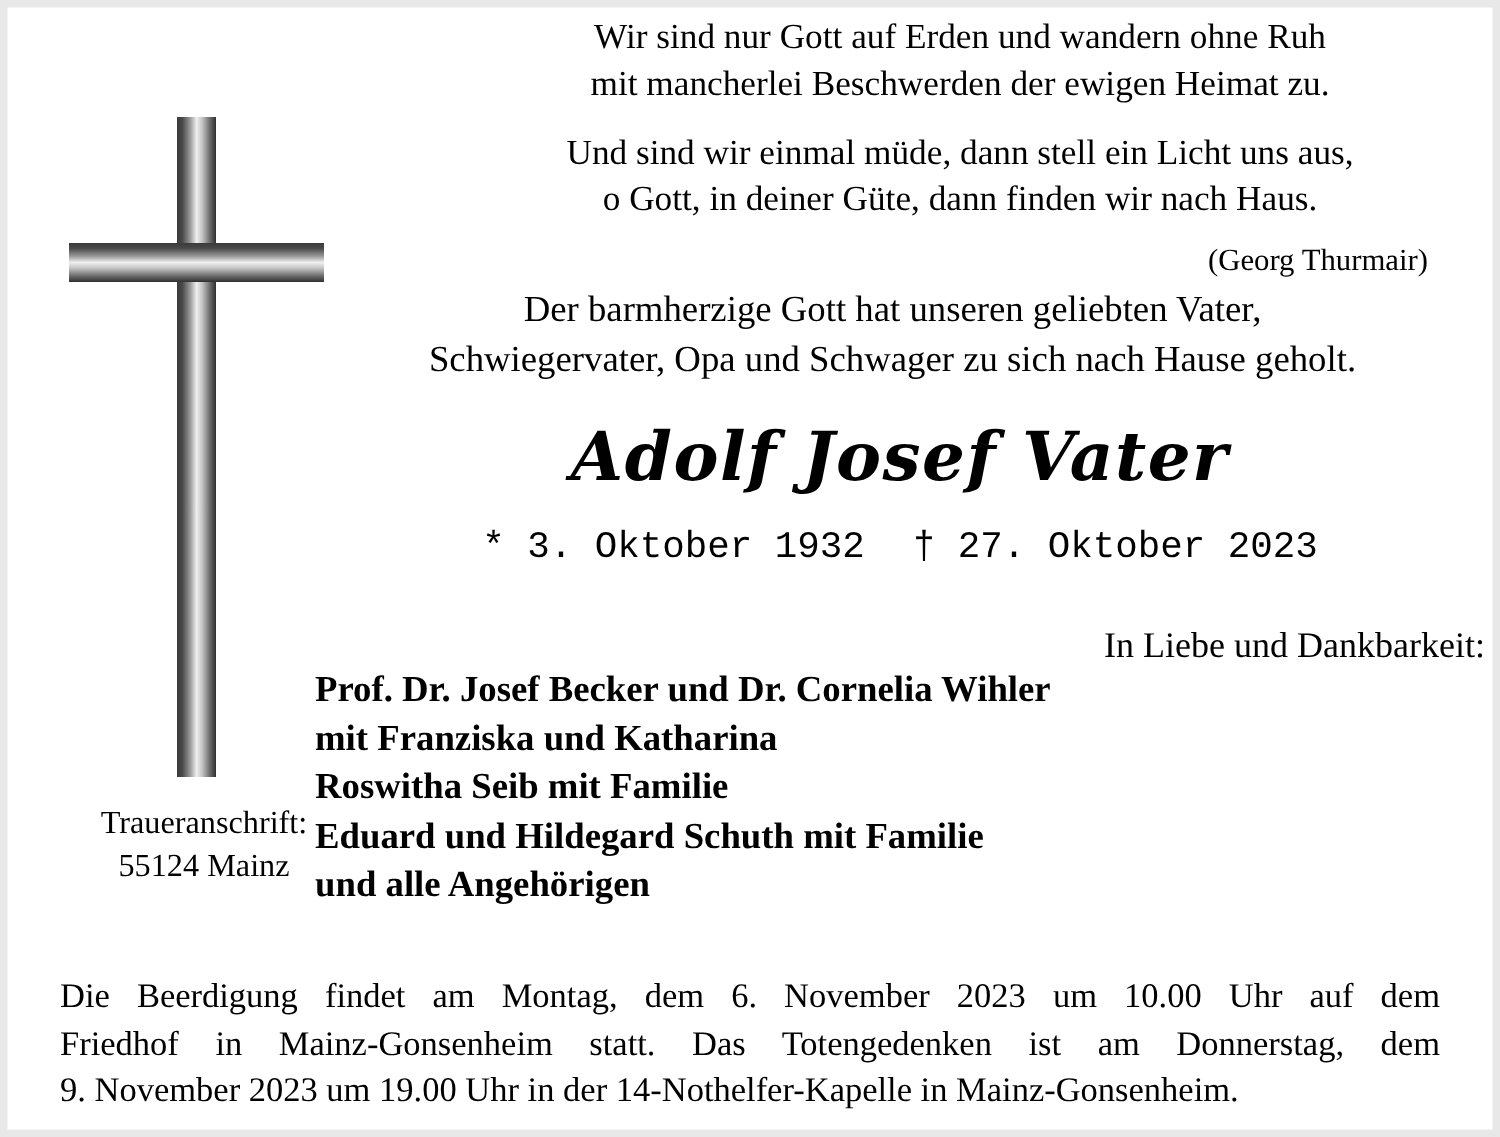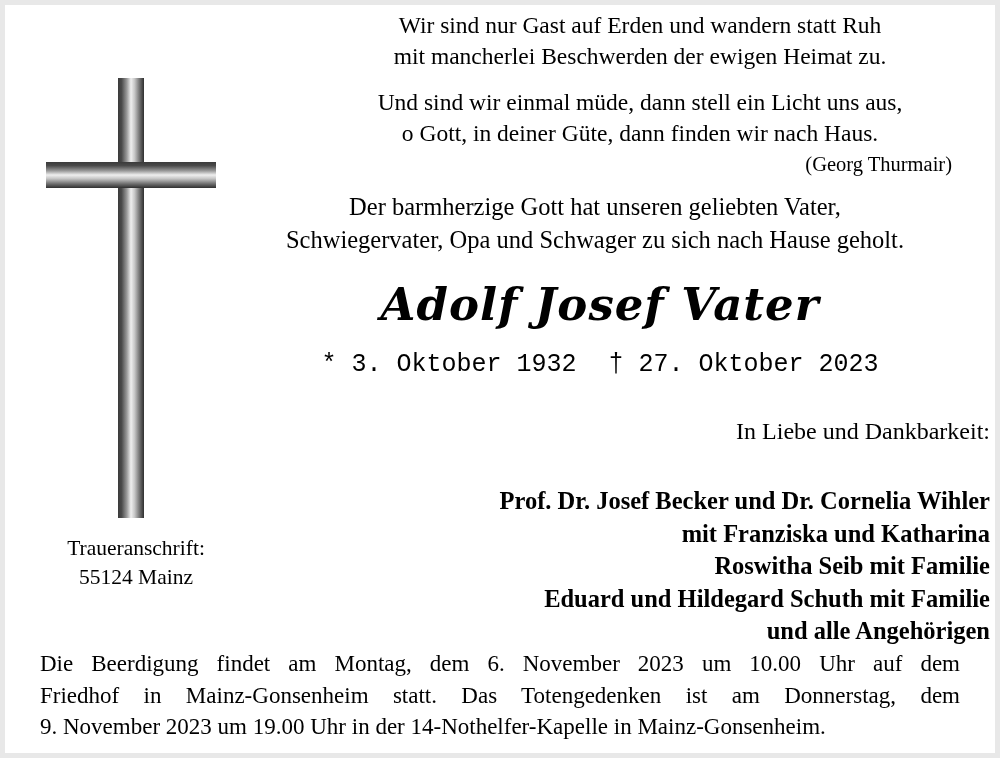--- a/index.html
+++ b/index.html
@@ -69,21 +69,21 @@
     font-size: 23.5px;
     line-height: 1.33;
   }
   .poem .stanza {
     margin: 0 0 14px 0;
   }
   .poem .stanza:last-of-type {
     margin-bottom: 0;
   }
   .poem-author {
-    margin-top: 2px;
+    margin-top: 12px;
     text-align: right;
     padding-right: 28px;
     font-size: 20.5px;
   }
 
   .intro {
     position: absolute;
     left: 200px;
     top: 190px;
     width: 790px;
@@ -124,23 +124,23 @@
     left: 210px;
     top: 418px;
     width: 780px;
     text-align: right;
     font-size: 24px;
   }
 
   .family {
     position: absolute;
     left: 210px;
-    top: 485px;
-    width: 780px;
-    text-align: right;
+    top: 444px;
+    width: 780px;
+    text-align: left;
     font-size: 24.5px;
     font-weight: bold;
     line-height: 1.33;
   }
 
   .mourn-address {
     position: absolute;
     left: 36px;
     top: 534px;
     width: 200px;
@@ -169,21 +169,21 @@
 <div class="page">
 
   <div class="border-frame"></div>
 
   <div class="cross-wrap">
     <div class="cross-vert"></div>
     <div class="cross-horz"></div>
   </div>
 
   <div class="poem">
-    <p class="stanza" style="white-space: pre-line;">Wir sind nur Gast auf Erden und wandern statt Ruh
+    <p class="stanza" style="white-space: pre-line;">Wir sind nur Gott auf Erden und wandern ohne Ruh
 mit mancherlei Beschwerden der ewigen Heimat zu.</p>
     <p class="stanza" style="white-space: pre-line;">Und sind wir einmal müde, dann stell ein Licht uns aus,
 o Gott, in deiner Güte, dann finden wir nach Haus.</p>
     <div class="poem-author">(Georg Thurmair)</div>
   </div>
 
   <div class="intro" style="white-space: pre-line;">Der barmherzige Gott hat unseren geliebten Vater,
 Schwiegervater, Opa und Schwager zu sich nach Hause geholt.</div>
 
   <div class="name">Adolf Josef Vater</div>

